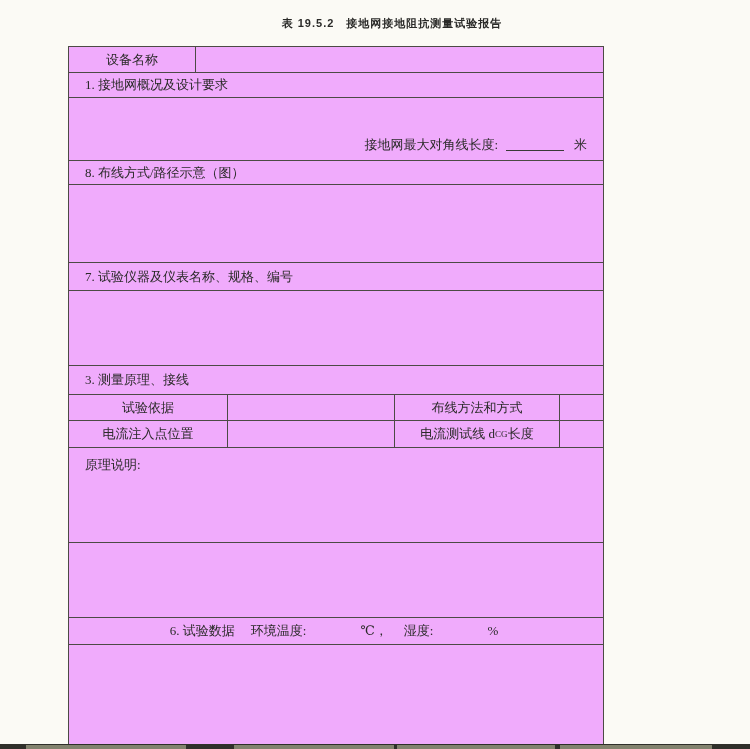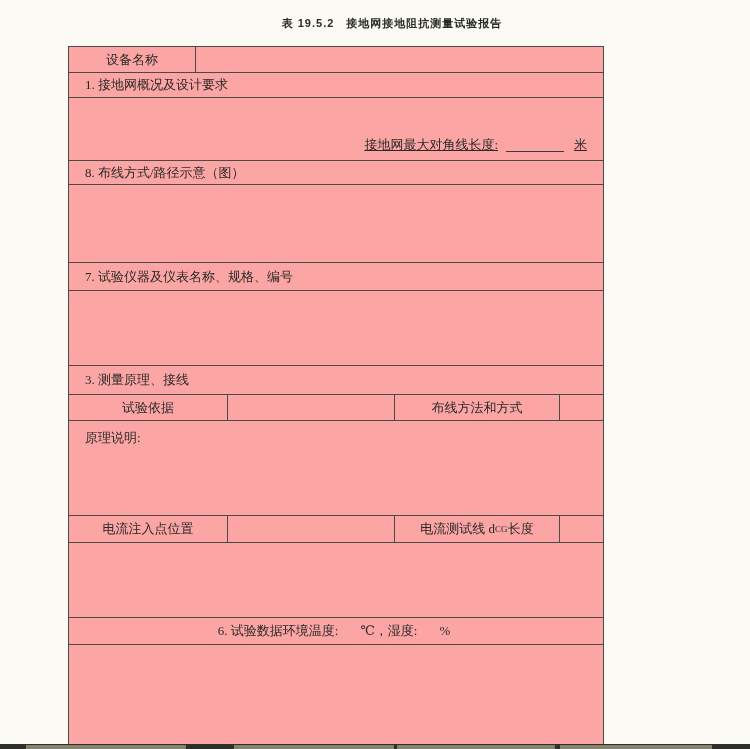--- a/index.html
+++ b/index.html
@@ -12,48 +12,48 @@
   .page-title{
     position:absolute;top:16px;left:68px;width:648px;
     text-align:center;
     font-family:"Liberation Sans","DejaVu Sans",sans-serif;
     font-weight:bold;font-size:11px;letter-spacing:1px;
   }
   .report-table{
     position:absolute;left:68px;top:46px;width:536px;height:703px;
     box-sizing:border-box;
     border-left:1px solid #4c4a45;border-right:1px solid #4c4a45;border-top:1px solid #4c4a45;
-    display:flex;flex-direction:column;background:#fca5a5;
+    display:flex;flex-direction:column;background:#f0abfc;
   }
   .row{
     box-sizing:border-box;border-bottom:1px solid #4c4a45;
     display:flex;align-items:center;font-size:13px;flex:0 0 auto;
   }
   .h26{height:26px}.h25{height:25px}.h63{height:63px}.h24{height:24px}
   .h78{height:78px}.h28{height:28px}.h75{height:75px}.h29{height:29px}
   .h27{height:27px}.h95{height:95px}
   .row.last{flex:1 1 auto;border-bottom:none;}
   .sec-header{padding-left:16px;}
   .cell{box-sizing:border-box;height:100%;display:flex;align-items:center;justify-content:center;}
   .cell.bordered{border-right:1px solid #4c4a45;}
   .device-label-cell{width:127px;}
   .flex-fill{flex:1 1 auto;}
   .c1{width:159px}.c2{width:167px}.c3{width:165px}
   .content{position:relative;}
   .diag-line{
-    position:absolute;right:16px;bottom:6px;display:flex;align-items:center;text-decoration:underline;
+    position:absolute;right:16px;bottom:6px;display:flex;align-items:flex-start;
   }
   .blank-underline{
     display:inline-block;width:58px;border-bottom:1px solid #3a3a38;height:14px;
     margin:0 4px 1px 8px;
   }
   .unit{margin-left:6px;}
   .principle-row{align-items:flex-start;padding:8px 0 0 16px;}
   .s6-header{justify-content:center;padding-left:16px;padding-right:20px;}
-  .env-line span{vertical-align:baseline;}
+  .env-line span{vertical-align:baseline;margin-left:16px;}
   .env-gap{display:inline-block;width:22px;}
   sub{font-size:9px;}
   .scan-strip{
     position:absolute;left:0;bottom:0;width:750px;height:5px;background:#2f2f2a;
   }
   .scan-strip .seg{position:absolute;top:1px;height:4px;background:#82826e;}
   .seg1{left:26px;width:160px}.seg2{left:234px;width:160px}
   .seg3{left:397px;width:158px}.seg4{left:560px;width:152px}
 </style>
 </head>
@@ -85,33 +85,33 @@
 
   <div class="row h29 sec-header">3. 测量原理、接线</div>
 
   <div class="row h26">
     <div class="cell bordered c1">试验依据</div>
     <div class="cell bordered c2"></div>
     <div class="cell bordered c3">布线方法和方式</div>
     <div class="cell flex-fill"></div>
   </div>
 
-  <div class="row h95 principle-row">
-    <span>原理说明:</span>
-  </div>
-
   <div class="row h27">
     <div class="cell bordered c1">电流注入点位置</div>
     <div class="cell bordered c2"></div>
     <div class="cell bordered c3">
       <span>电流测试线 d</span>
         <sub>CG</sub>
         <span> 长度</span>
     </div>
     <div class="cell flex-fill"></div>
+  </div>
+
+  <div class="row h95 principle-row">
+    <span>原理说明:</span>
   </div>
 
   <div class="row h75 content"></div>
 
   <div class="row h27 s6-header">
     <span>6. 试验数据</span>
     <span class="env-line">
       <span>环境温度:</span><span class="env-gap"></span><span>℃，</span><span>湿度:</span><span class="env-gap"></span><span>%</span>
     </span>
   </div>

